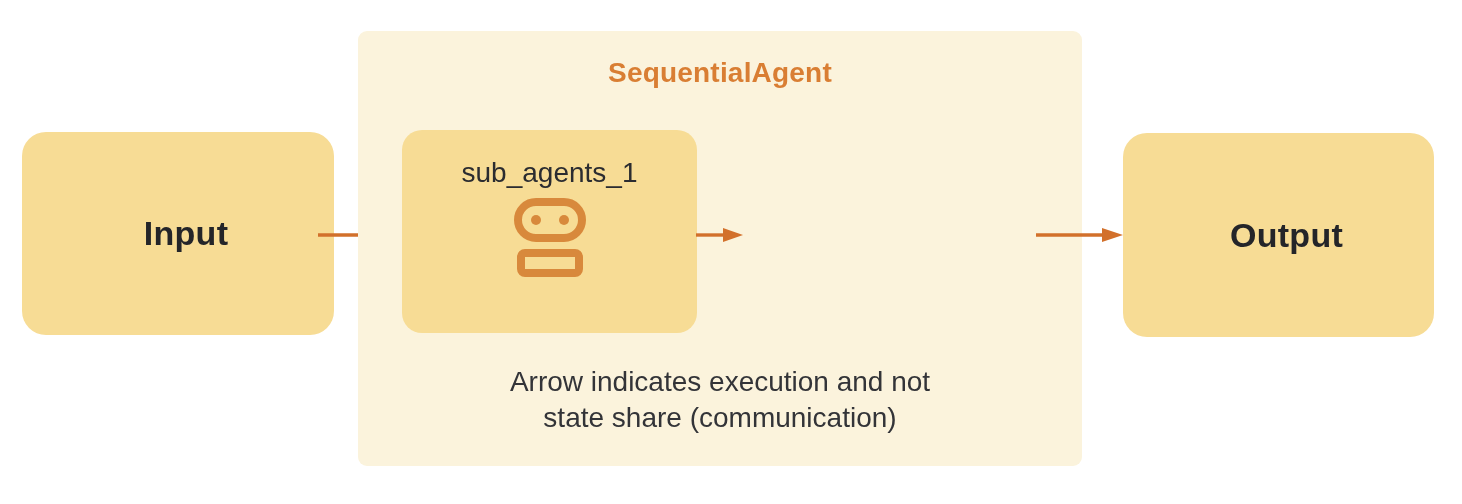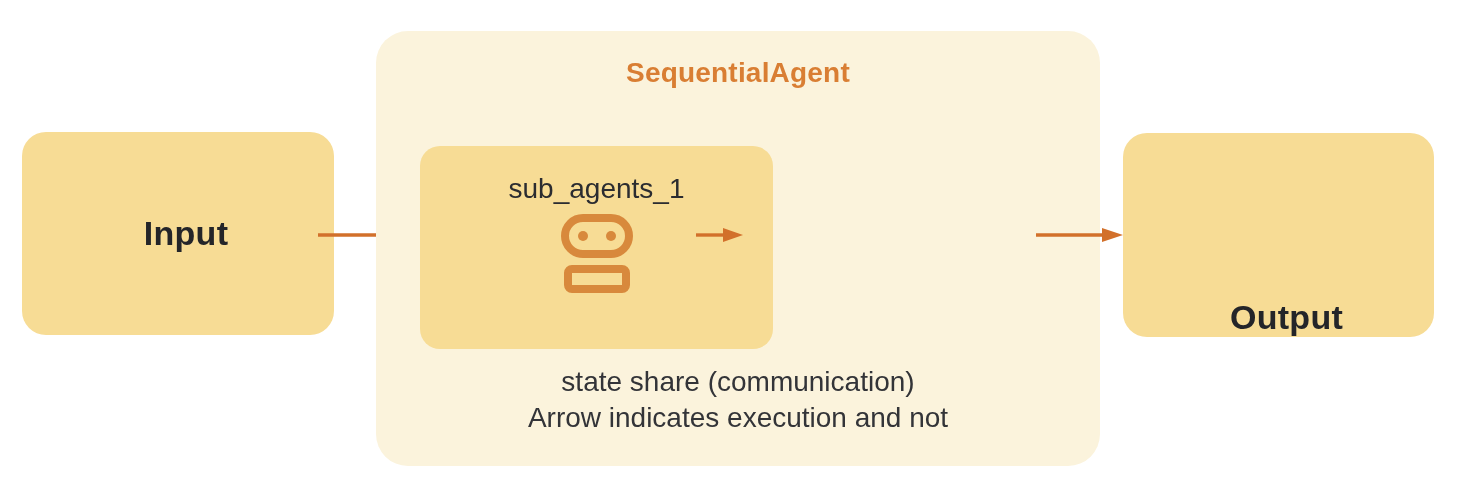--- a/index.html
+++ b/index.html
@@ -15,36 +15,36 @@
   .node {
     position: absolute;
     background: #F7DC95;
     border-radius: 24px;
     display: flex;
     align-items: center;
     justify-content: center;
     padding-left: 16px;
   }
   #input-node  { left: 22px;  top: 132px; width: 296px; height: 203px; }
-  #output-node { left: 1123px; top: 133px; width: 295px; height: 204px; align-items: flex-end; }
+  #output-node { left: 1123px; top: 133px; width: 295px; height: 204px; }
   .node-label {
     font-size: 34px;
     font-weight: 700;
     color: #242529;
     letter-spacing: 0.3px;
   }
   
   .seq-container {
     position: absolute;
-    left: 376px;
+    left: 358px;
     top: 31px;
     width: 724px;
     height: 435px;
     background: #FBF3DC;
-    border-radius: 32px;
+    border-radius: 9px;
   }
   .seq-title {
     position: absolute;
     top: 26px;
     left: 0;
     width: 100%;
     text-align: center;
     font-size: 28px;
     font-weight: 600;
     color: #D97E33;
@@ -52,21 +52,21 @@
   }
   
   .agent-box {
     position: absolute;
     top: 99px;
     height: 203px;
     background: #F7DC95;
     border-radius: 20px;
     text-align: center;
   }
-  #agent-1 { left: 44px;  width: 353px; margin-top: 16px; }
+  #agent-1 { left: 44px;  width: 295px; }
   #agent-2 { left: 385px; width: 294px; }
   .agent-label {
     margin-top: 27px;
     font-size: 28px;
     font-weight: 400;
     color: #2B2C30;
   }
   .robot { margin-top: 9px; }
   
   .caption {
@@ -108,22 +108,22 @@
       <svg class="robot" width="72" height="80" viewBox="0 0 72 80" fill="none">
         <rect x="4" y="4" width="64" height="36" rx="18" stroke="#D8893C" stroke-width="8"></rect>
         <circle cx="22" cy="22" r="5" fill="#D8893C"></circle>
         <circle cx="50" cy="22" r="5" fill="#D8893C"></circle>
         <rect x="7" y="55" width="58" height="20" rx="4" stroke="#D8893C" stroke-width="8"></rect>
       </svg>
     </div>
 
 
     <div class="caption">
+      <div>Arrow indicates execution and not</div>
       <div>state share (communication)</div>
-      <div>Arrow indicates execution and not</div>
     </div>
   </div>
 
   <svg class="arrow" id="arrow-2" width="47" height="18" viewBox="0 0 47 18">
     <line x1="0" y1="9" x2="29" y2="9" stroke="#D2702B" stroke-width="3.4"></line>
     <polygon points="27,2 47,9 27,16" fill="#D2702B"></polygon>
   </svg>
 
   <svg class="arrow" id="arrow-3" width="87" height="18" viewBox="0 0 87 18">
     <line x1="0" y1="9" x2="68" y2="9" stroke="#D2702B" stroke-width="3.4"></line>

